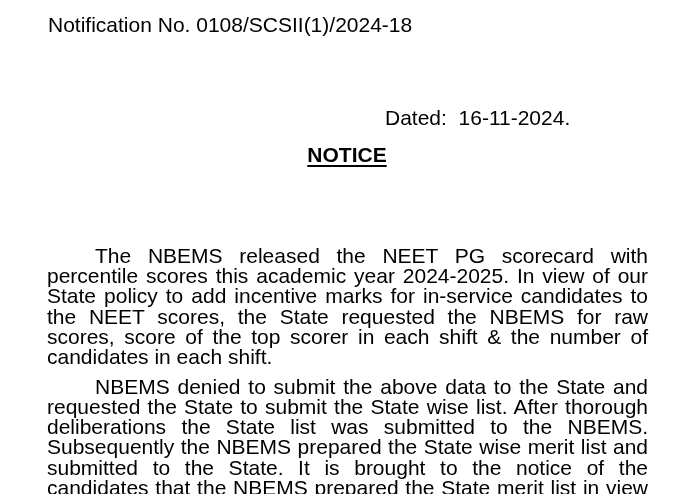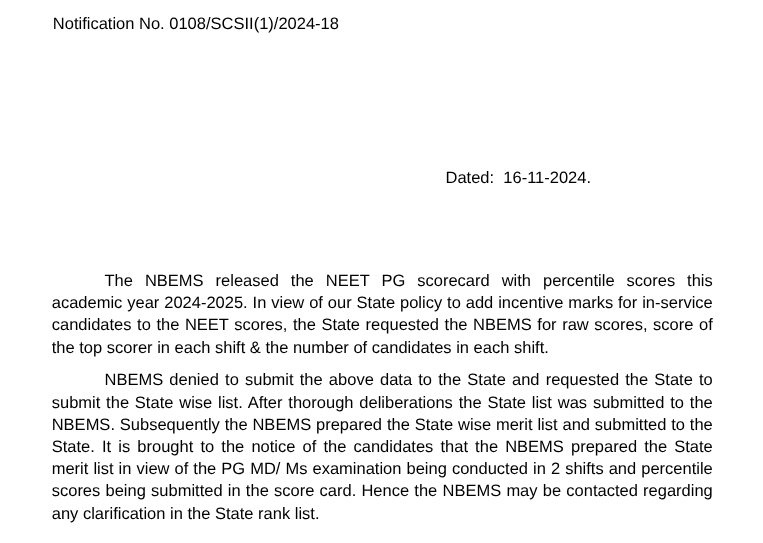--- a/index.html
+++ b/index.html
@@ -4,42 +4,41 @@
 <style>
   * { margin: 0; padding: 0; box-sizing: border-box; }
   html, body { background: #ffffff; }
   .page {
     position: relative;
     width: 694px;
     height: 494px;
     background: #ffffff;
     color: #000000;
     font-family: "Liberation Sans", sans-serif;
-    font-size: 15px;
+    font-size: 21px;
     overflow: hidden;
   }
   .notification-no {
     position: absolute;
     left: 48px;
     top: 13px;
     white-space: nowrap;
   }
   .issuer-block {
     position: absolute;
     left: 385px;
     top: 13px;
     width: 290px;
     line-height: 18px;
   }
   .dated-line {
     position: absolute;
-    left: 405px;
+    left: 385px;
     top: 106px;
     white-space: pre;
-    margin-top: 47px;
   }
   .notice-heading {
     position: absolute;
     left: 0;
     top: 143px;
     width: 100%;
     text-align: center;
     font-weight: bold;
   }
   .notice-heading span,
@@ -73,20 +72,23 @@
 </head>
 <body>
 
 <div class="page">
 
   <div class="notification-no">Notification No. 0108/SCSII(1)/2024-18</div>
 
 
   <div class="dated-line">Dated:  16-11-2024.</div>
 
+  <div class="notice-heading">
+    <span>NOTICE</span>
+  </div>
 
 
   <div class="body-content">
     <p>The NBEMS released the NEET PG scorecard with percentile scores this academic year 2024-2025. In view of our State policy to add incentive marks for in-service candidates to the NEET scores, the State requested the NBEMS for raw scores, score of the top scorer in each shift &amp; the number of candidates in each shift.</p>
     <p>NBEMS denied to submit the above data to the State and requested the State to submit the State wise list. After thorough deliberations the State list was submitted to the NBEMS. Subsequently the NBEMS prepared the State wise merit list and submitted to the State. It is brought to the notice of the candidates that the NBEMS prepared the State merit list in view of the PG MD/ Ms examination being conducted in 2 shifts and percentile scores being submitted in the score card. Hence the NBEMS may be contacted regarding any clarification in the State rank list.</p>
   </div>
 
 </div>
 
 </body></html>

